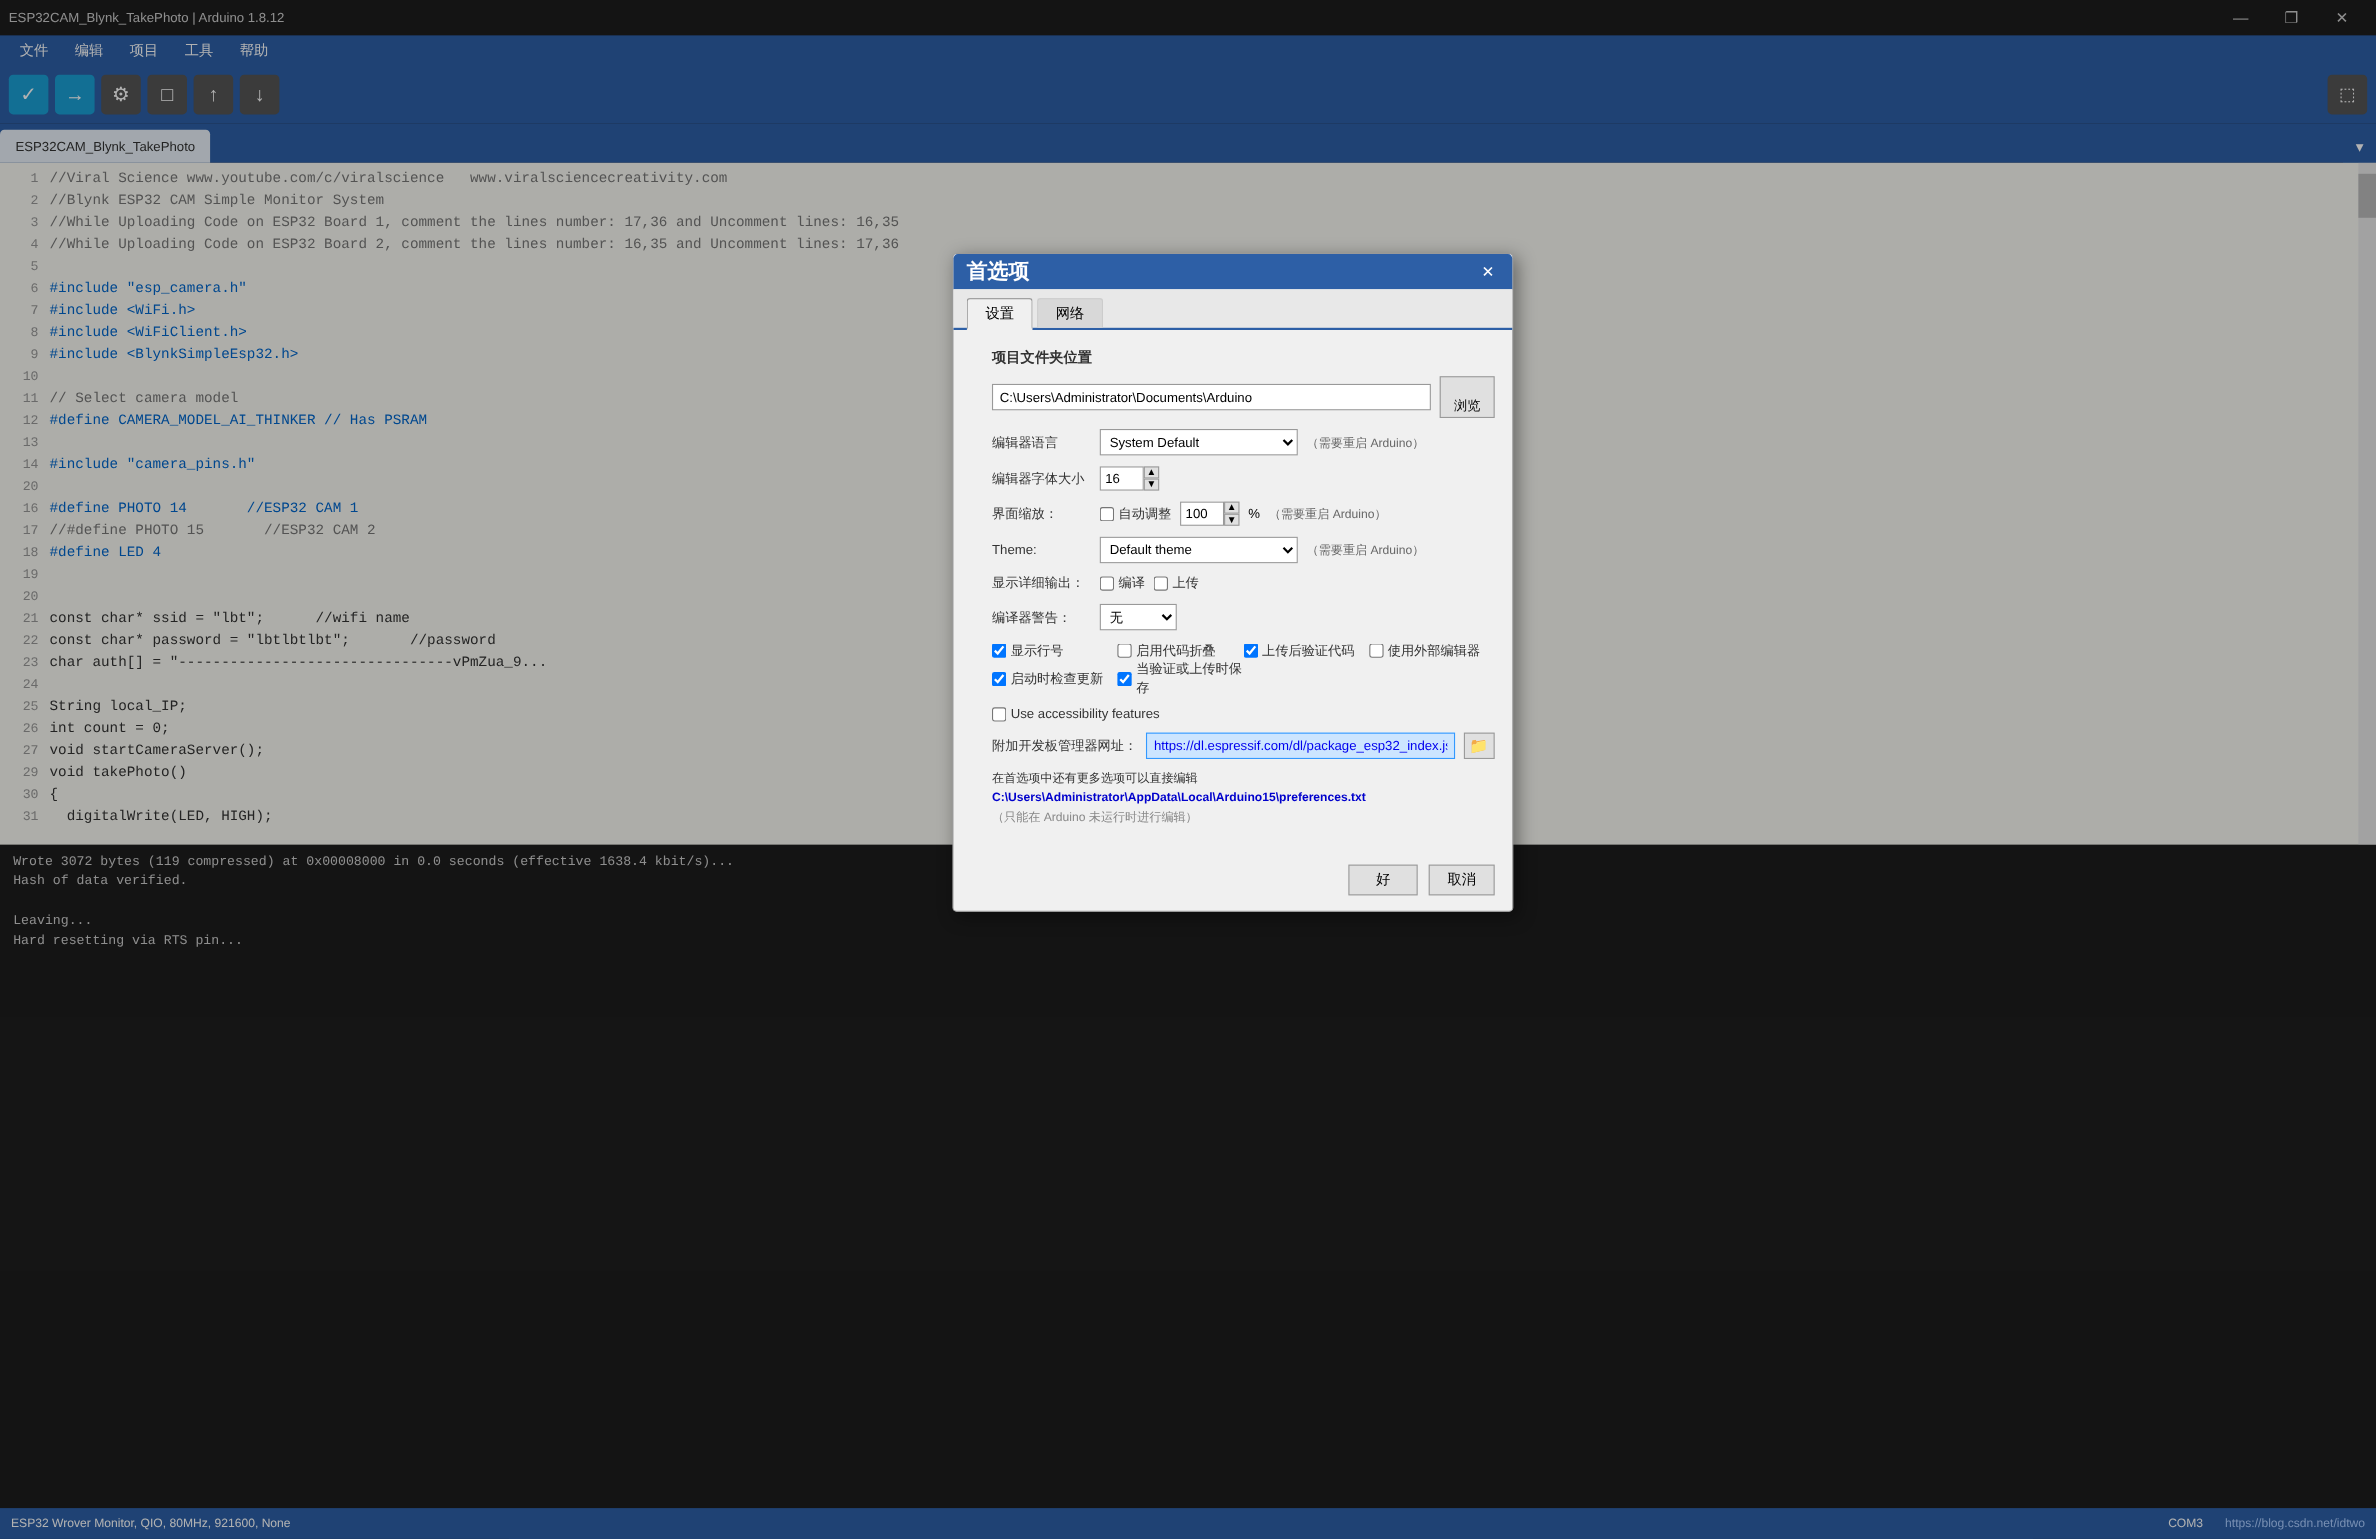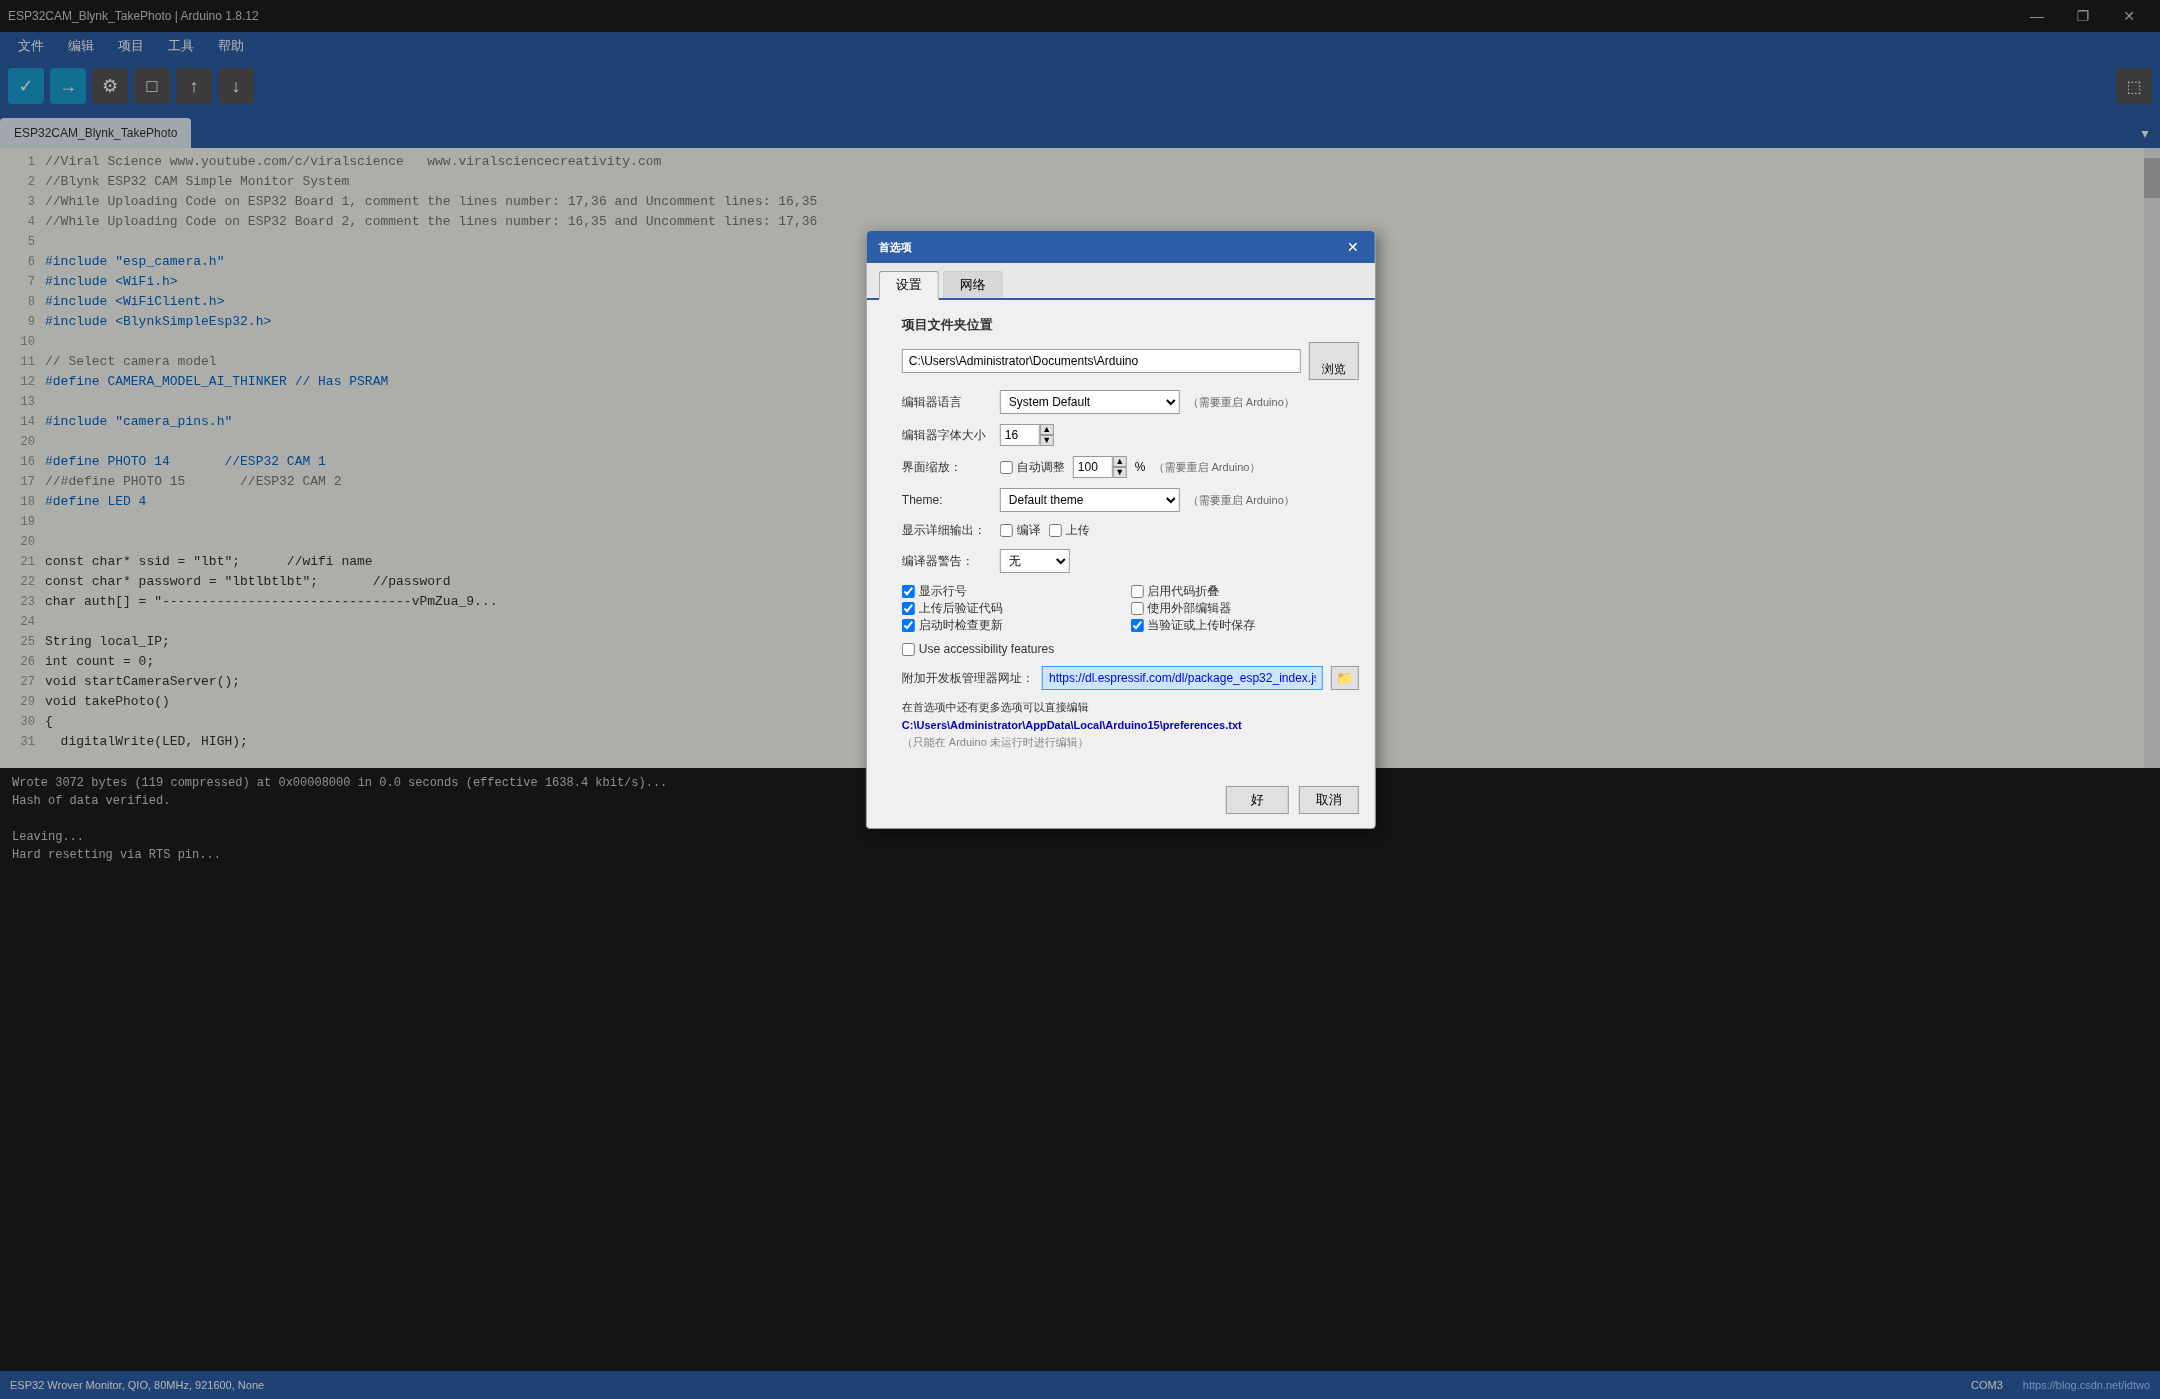--- a/index.html
+++ b/index.html
@@ -254,21 +254,21 @@
       background: #2d5fa6;
       color: white;
       height: 32px;
       display: flex;
       align-items: center;
       justify-content: space-between;
       padding: 0 12px;
       border-radius: 4px 4px 0 0;
     }
     .dialog-title-text {
-      font-size: 11px;
+      font-size: 19px;
       font-weight: bold;
     }
     .dialog-close {
       width: 20px;
       height: 20px;
       display: flex;
       align-items: center;
       justify-content: center;
       cursor: pointer;
       color: white;
@@ -348,21 +348,21 @@
     .checkbox-label {
       display: flex;
       align-items: center;
       gap: 4px;
       font-size: 12px;
       color: #333;
     }
     .checkbox-label input { cursor: pointer; }
     .dialog-two-col {
       display: grid;
-      grid-template-columns: 1fr 1fr;
+      grid-template-columns: 1fr 1fr 1fr 1fr;
       gap: 0;
       margin-bottom: 8px;
     }
     .dialog-url-input {
       flex: 1;
       height: 24px;
       border: 1px solid #3399ff;
       background: #cce5ff;
       padding: 0 6px;
       font-size: 12px;

